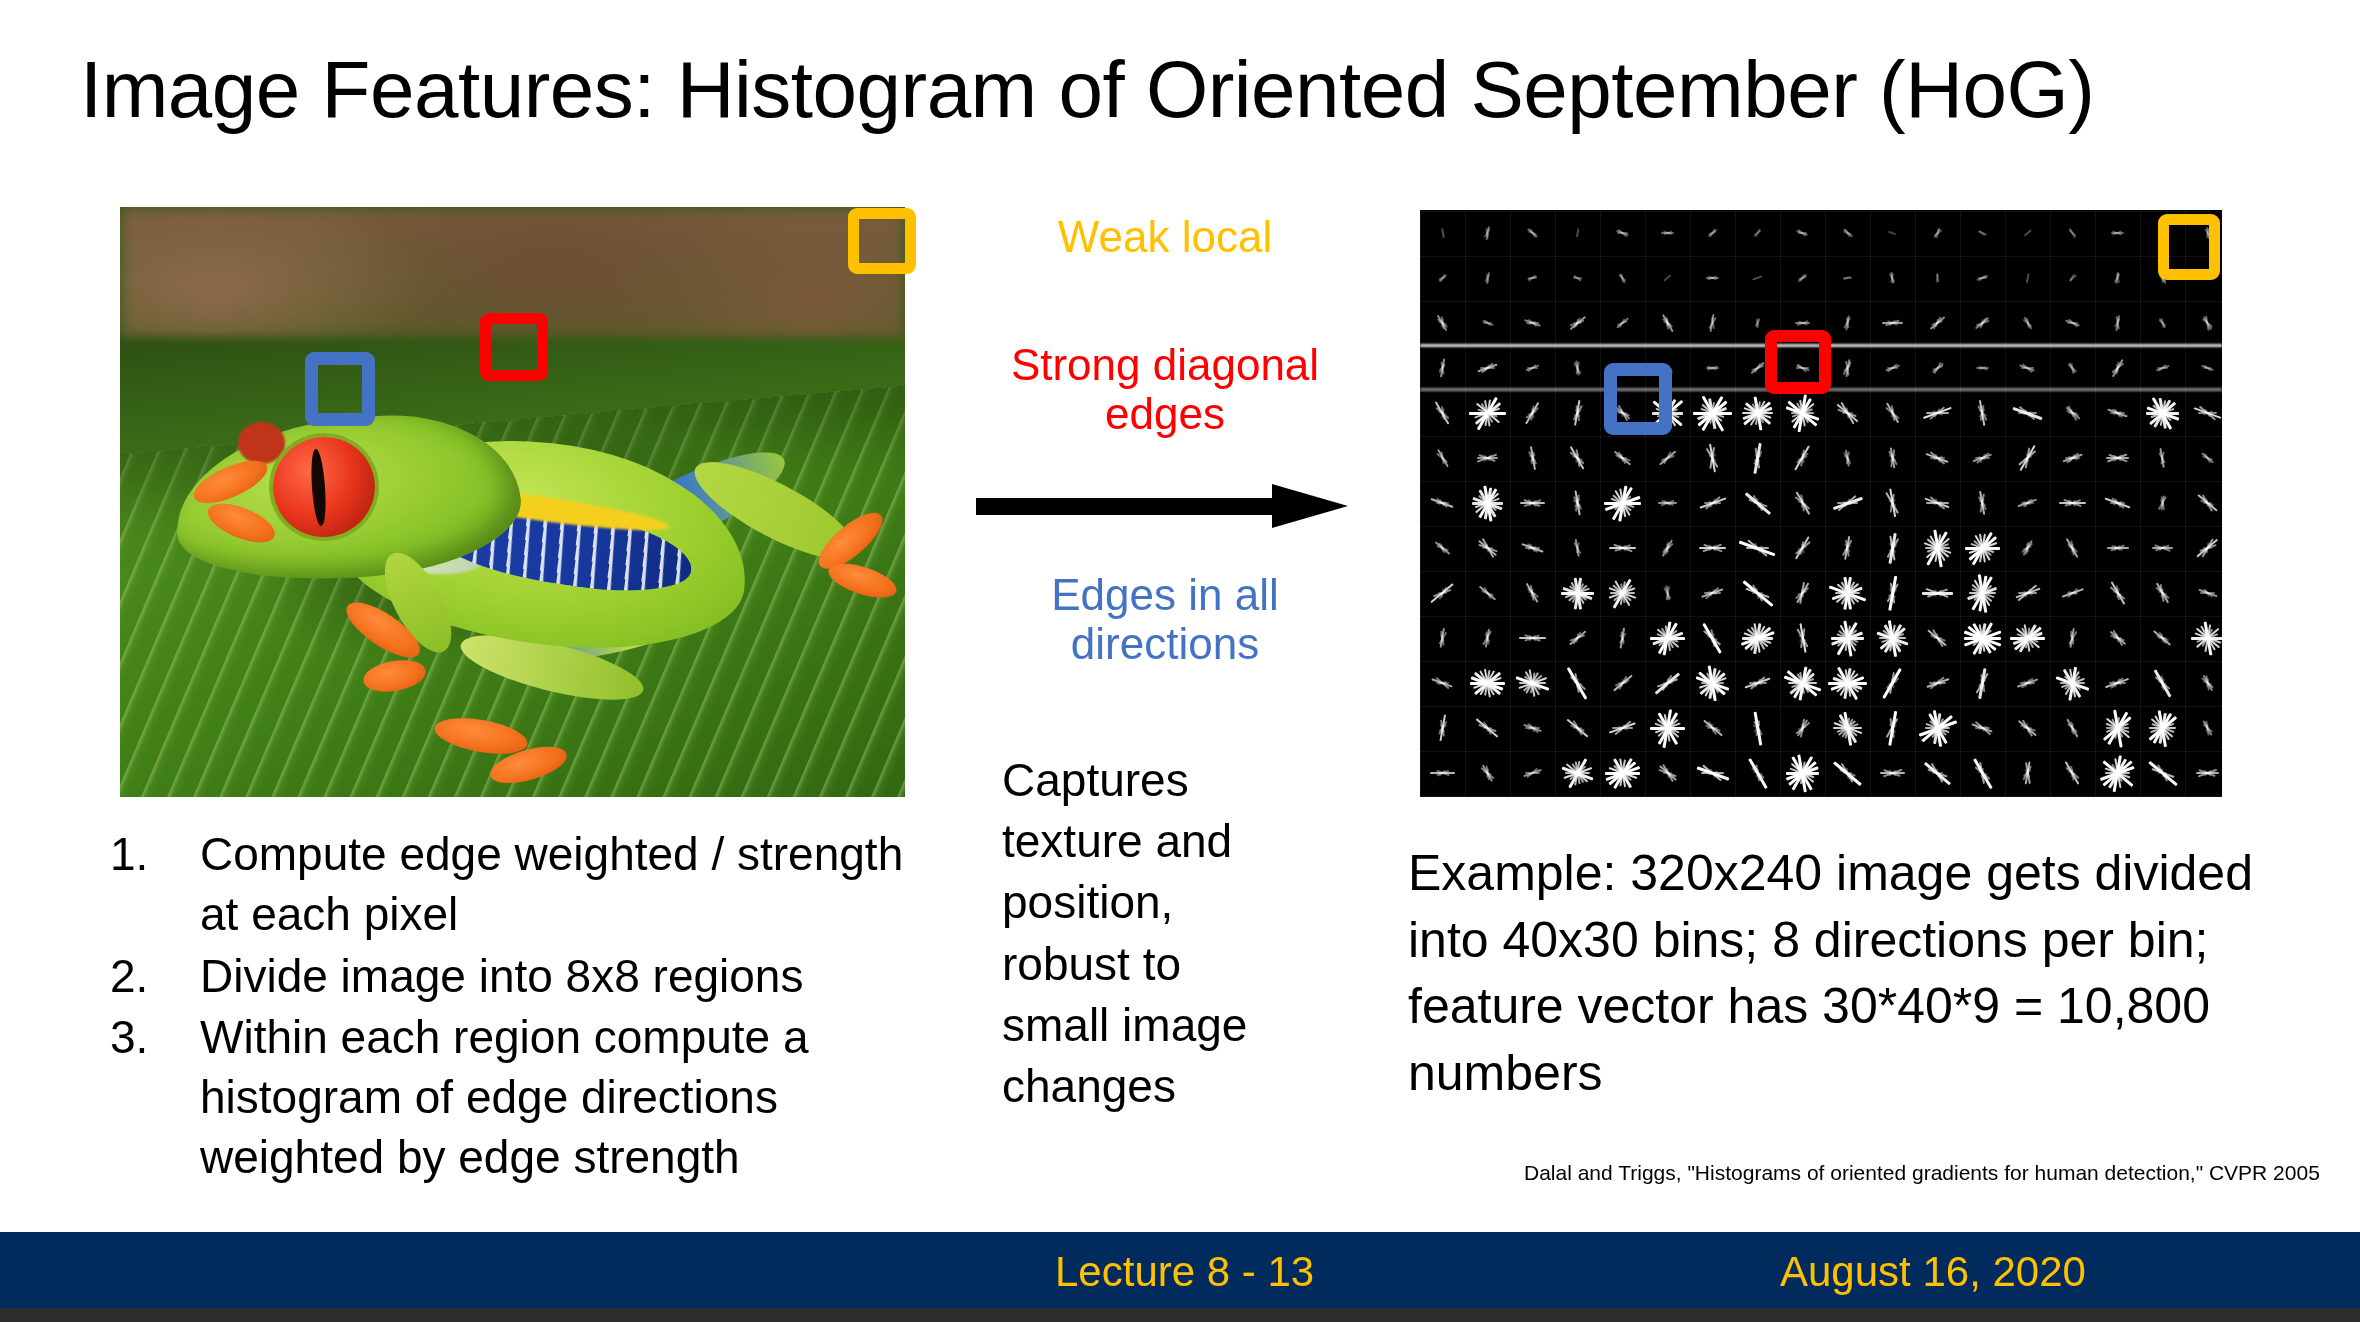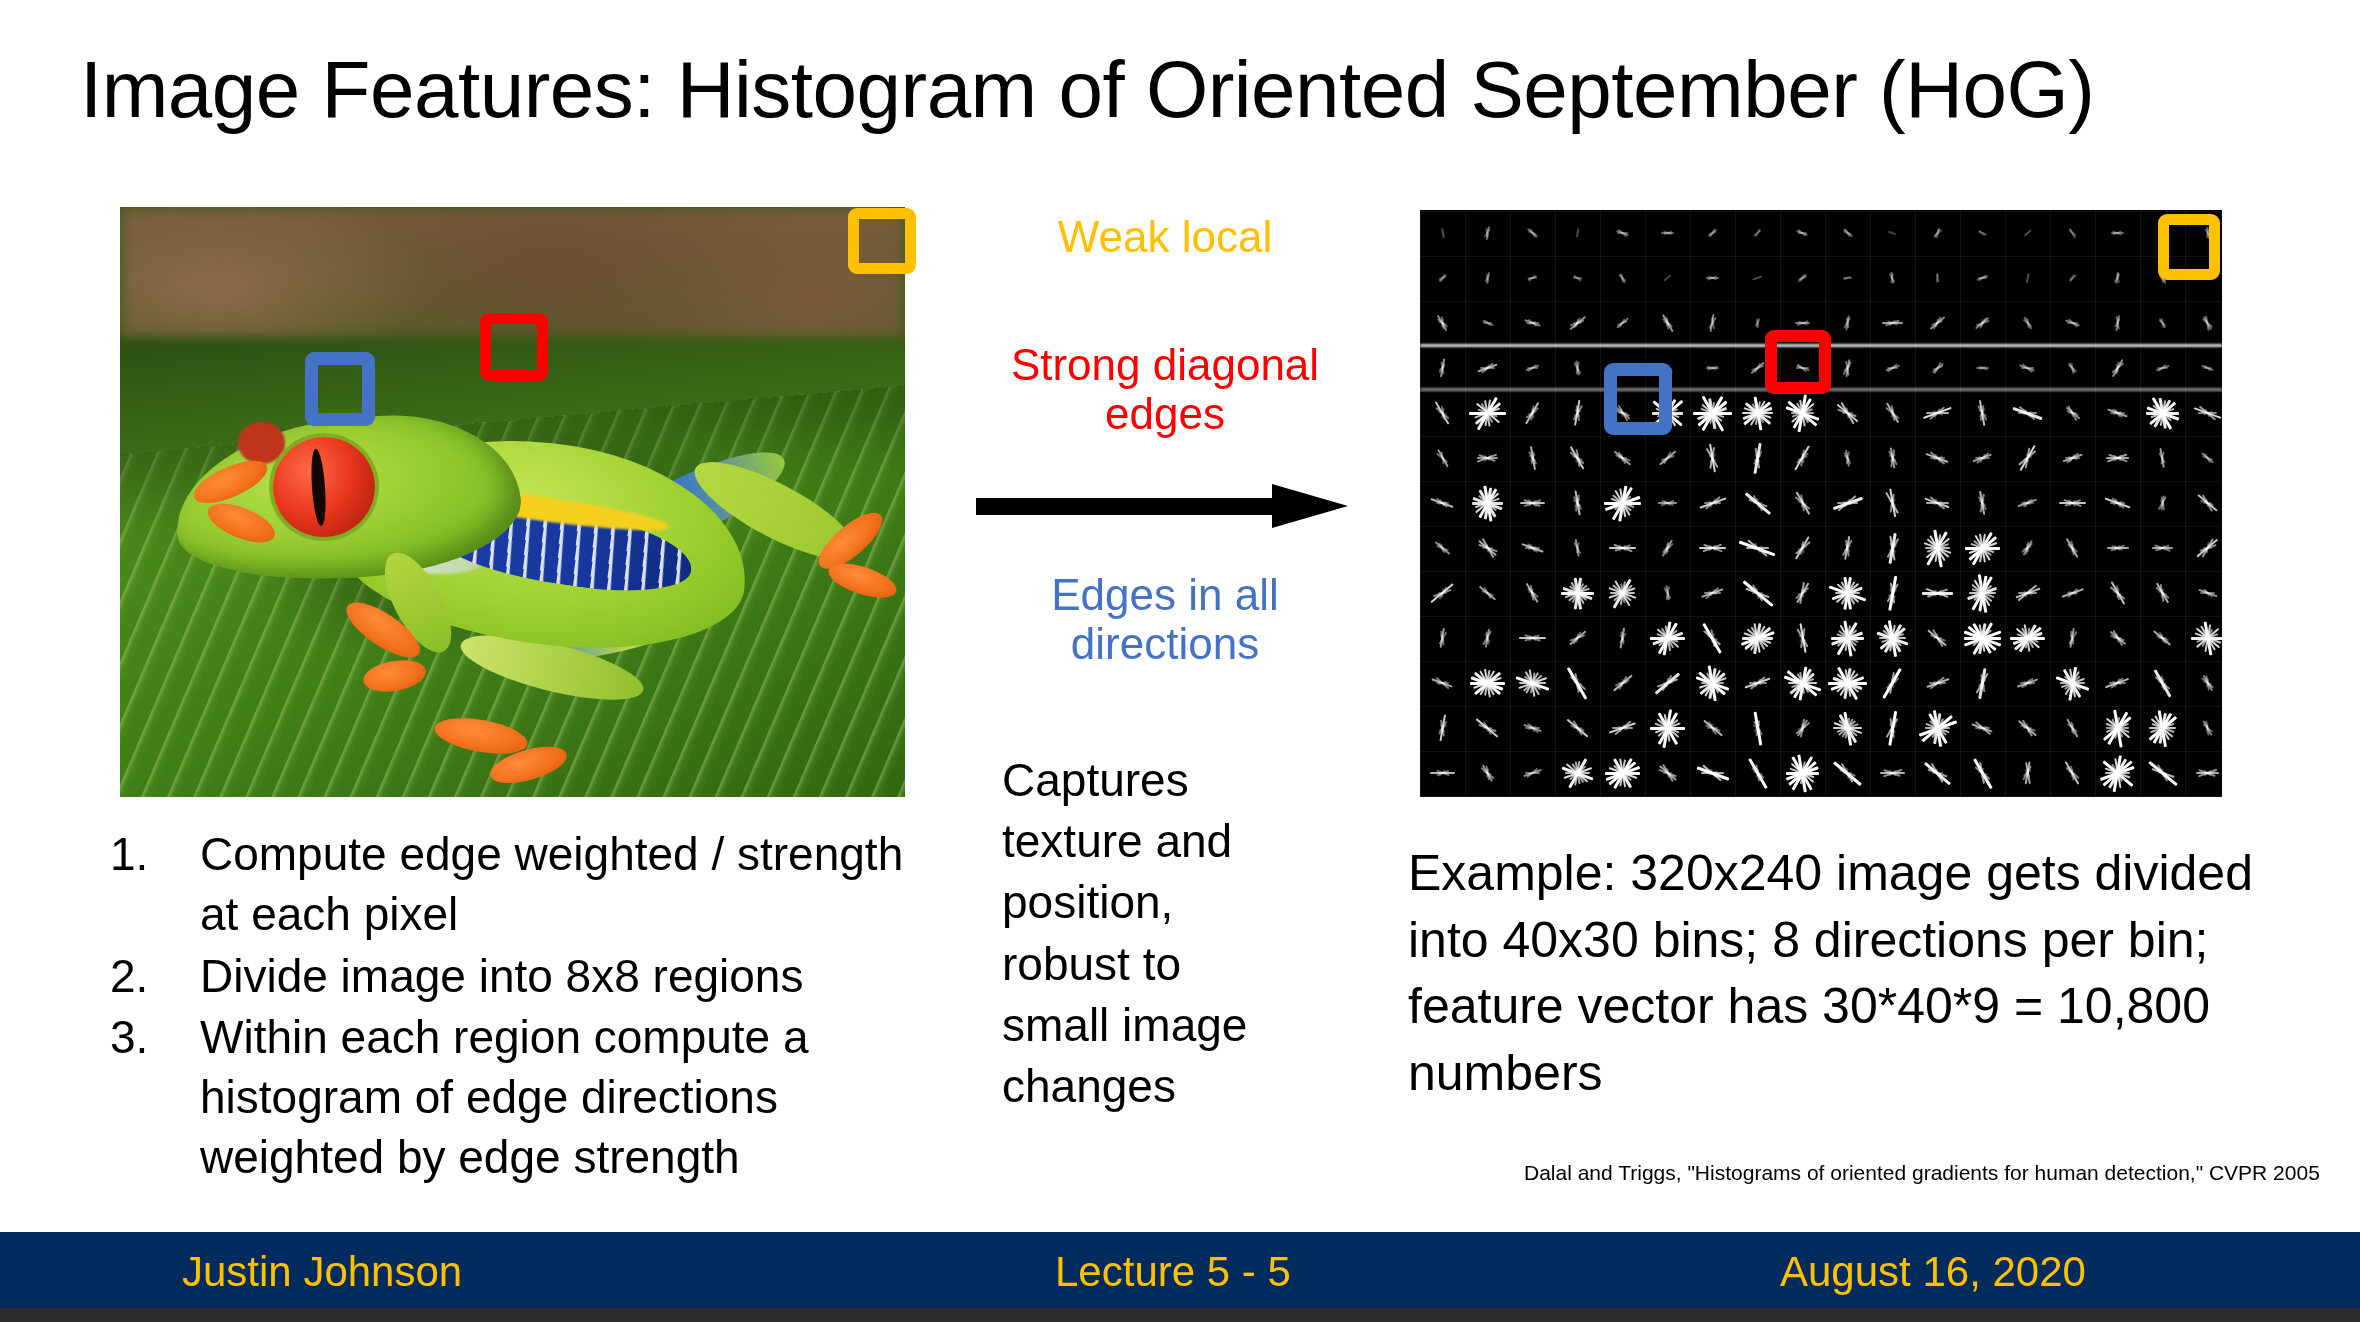--- a/index.html
+++ b/index.html
@@ -2005,17 +2005,16 @@
   </ol>
 </div>
 
 <div id="example-text">Example: 320x240 image gets divided into 40x30 bins; 8 directions per bin; feature vector has 30*40*9 = 10,800 numbers</div>
 
 <div id="citations">
   <div>Dalal and Triggs, "Histograms of oriented gradients for human detection," CVPR 2005</div>
 </div>
 
 <div id="footer-bar">
-  <div class="footer-text" id="footer-author">Justin Johnson</div>
-  <div class="footer-text" id="footer-lecture">Lecture 5 - 5</div>
+  <div class="footer-text" id="footer-lecture">Lecture 8 - 13</div>
   <div class="footer-text" id="footer-date">August 16, 2020</div>
 </div>
 <div id="bottom-strip"></div>
 
 </body></html>

